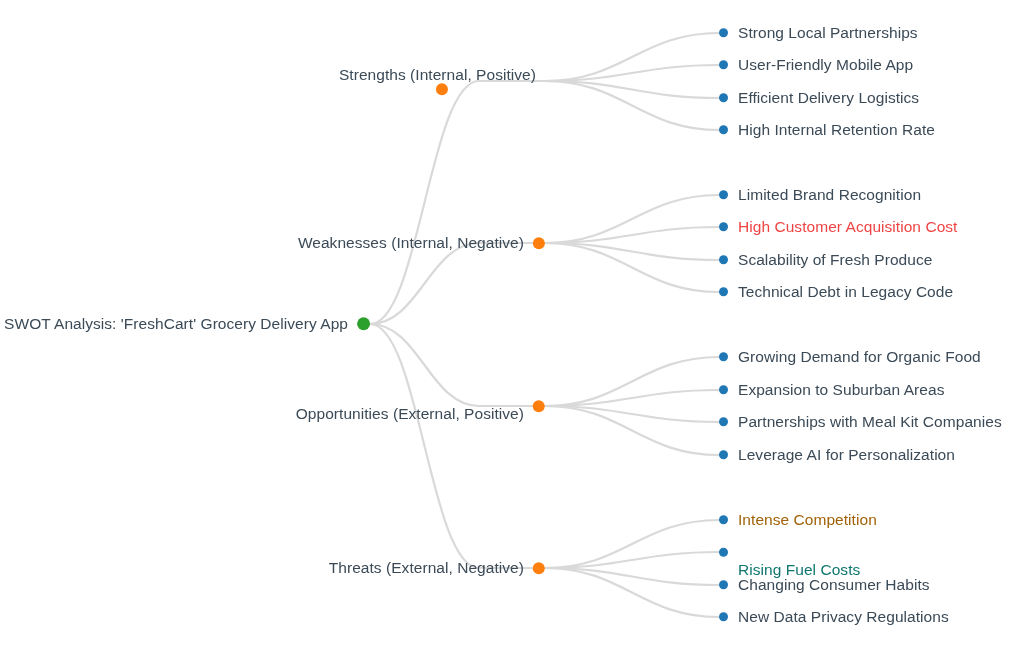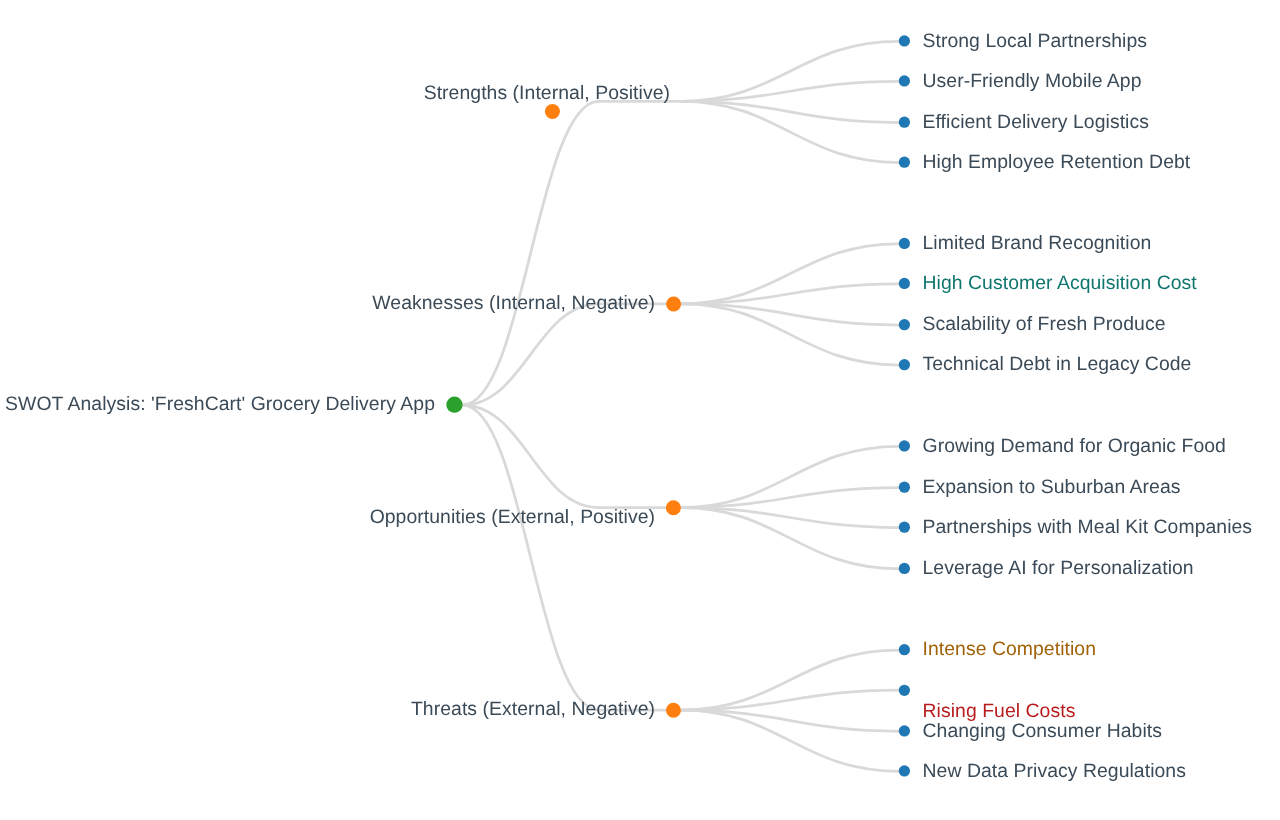--- a/index.html
+++ b/index.html
@@ -121,33 +121,33 @@
       <div class="node node-leaf" style="left: 719px; top: 65px;">
         <span class="node-dot" style="background: rgb(31, 119, 180);"></span>
         <span class="node-label" style="color: rgb(59, 74, 87);">User-Friendly Mobile App</span>
       </div>
       <div class="node node-leaf" style="left: 719px; top: 98px;">
         <span class="node-dot" style="background: rgb(31, 119, 180);"></span>
         <span class="node-label" style="color: rgb(59, 74, 87);">Efficient Delivery Logistics</span>
       </div>
       <div class="node node-leaf" style="left: 719px; top: 130px;">
         <span class="node-dot" style="background: rgb(31, 119, 180);"></span>
-        <span class="node-label" style="color: rgb(59, 74, 87);">High Employee Retention Debt</span>
+        <span class="node-label" style="color: rgb(59, 74, 87);">High Internal Retention Rate</span>
       </div>
       <div class="node node-branch" style="left: 545px; top: 81px; flex-direction: column;">
         <span class="node-label" style="color: rgb(59, 74, 87);">Strengths (Internal, Positive)</span>
         <span class="node-dot" style="background: rgb(255, 127, 14);"></span>
       </div>
       <div class="node node-leaf" style="left: 719px; top: 195px;">
         <span class="node-dot" style="background: rgb(31, 119, 180);"></span>
         <span class="node-label" style="color: rgb(59, 74, 87);">Limited Brand Recognition</span>
       </div>
       <div class="node node-leaf" style="left: 719px; top: 227px;">
         <span class="node-dot" style="background: rgb(31, 119, 180);"></span>
-        <span class="node-label" style="color: #0f766e;">High Customer Acquisition Cost</span>
+        <span class="node-label" style="color: #ef4444;">High Customer Acquisition Cost</span>
       </div>
       <div class="node node-leaf" style="left: 719px; top: 260px;">
         <span class="node-dot" style="background: rgb(31, 119, 180);"></span>
         <span class="node-label" style="color: rgb(59, 74, 87);">Scalability of Fresh Produce</span>
       </div>
       <div class="node node-leaf" style="left: 719px; top: 292px;">
         <span class="node-dot" style="background: rgb(31, 119, 180);"></span>
         <span class="node-label" style="color: rgb(59, 74, 87);">Technical Debt in Legacy Code</span>
       </div>
       <div class="node node-branch" style="left: 545px; top: 243px;">
@@ -173,21 +173,21 @@
       <div class="node node-branch" style="left: 545px; top: 406px;">
         <span class="node-label" style="color: rgb(59, 74, 87); margin-top: 16px;">Opportunities (External, Positive)</span>
         <span class="node-dot" style="background: rgb(255, 127, 14);"></span>
       </div>
       <div class="node node-leaf" style="left: 719px; top: 520px;">
         <span class="node-dot" style="background: rgb(31, 119, 180);"></span>
         <span class="node-label" style="color: #a16207;">Intense Competition</span>
       </div>
       <div class="node node-leaf" style="left: 719px; top: 552px;">
         <span class="node-dot" style="background: rgb(31, 119, 180);"></span>
-        <span class="node-label" style="color: #b91c1c; margin-top: 35px;">Rising Fuel Costs</span>
+        <span class="node-label" style="color: #0f766e; margin-top: 35px;">Rising Fuel Costs</span>
       </div>
       <div class="node node-leaf" style="left: 719px; top: 585px;">
         <span class="node-dot" style="background: rgb(31, 119, 180);"></span>
         <span class="node-label" style="color: rgb(59, 74, 87);">Changing Consumer Habits</span>
       </div>
       <div class="node node-leaf" style="left: 719px; top: 617px;">
         <span class="node-dot" style="background: rgb(31, 119, 180);"></span>
         <span class="node-label" style="color: rgb(59, 74, 87);">New Data Privacy Regulations</span>
       </div>
       <div class="node node-branch" style="left: 545px; top: 568px;">

